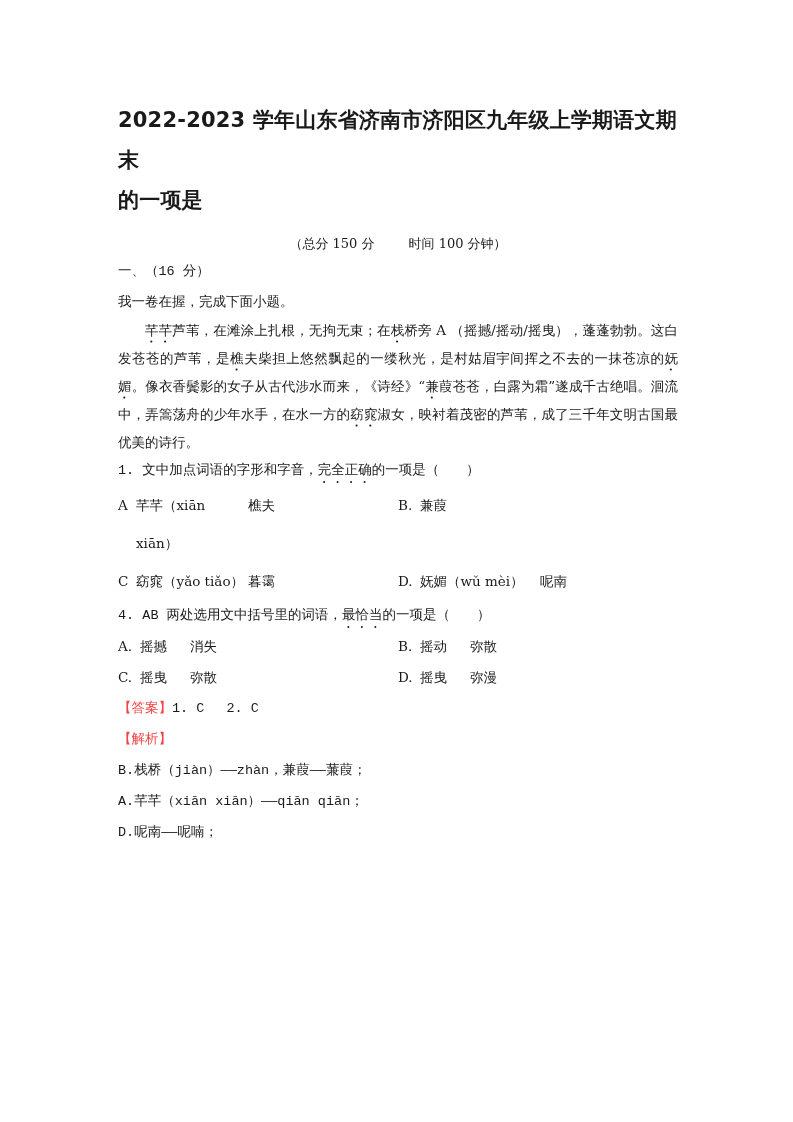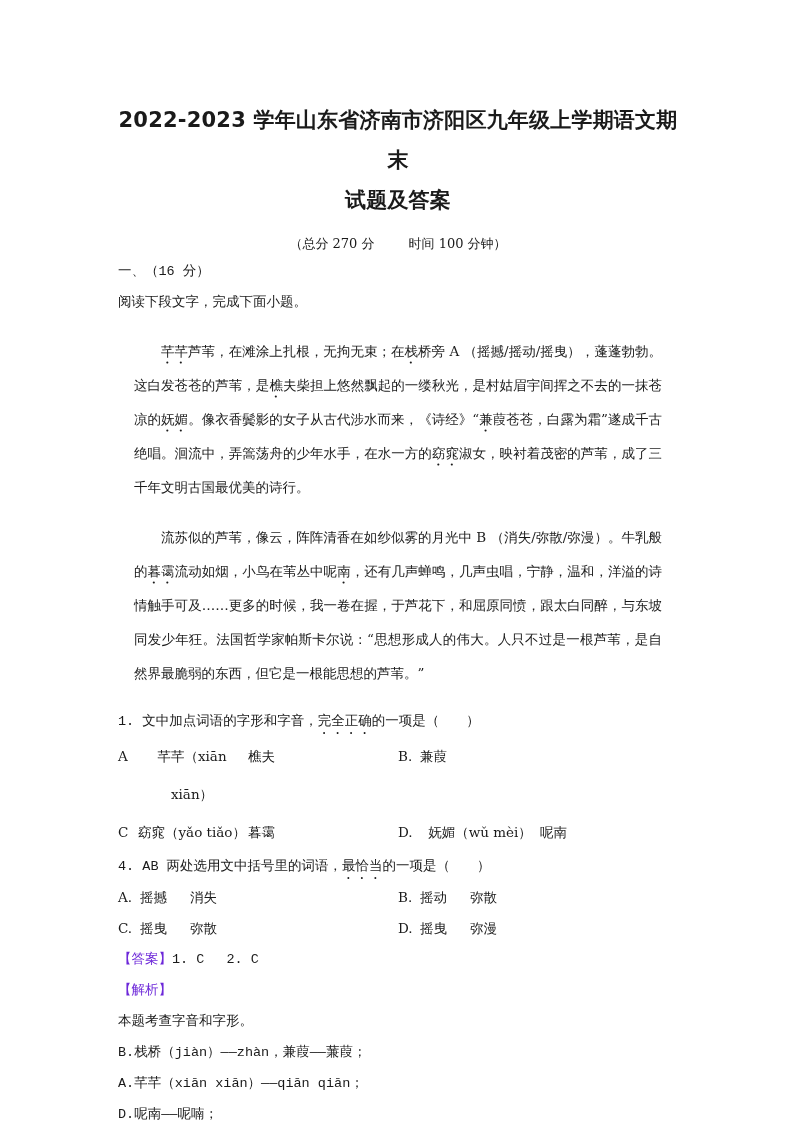--- a/index.html
+++ b/index.html
@@ -1,52 +1,51 @@
 <!DOCTYPE html>
 <html><head>
 <meta charset="utf-8">
 <style>
   html, body { margin: 0; padding: 0; background: #ffffff; }
   body { width: 793px; height: 1122px; position: relative; overflow: hidden;
          font-family: "DejaVu Serif", "Liberation Serif", serif; color: #1a1a1a; }
   .page { position: absolute; left: 118px; top: 100px; width: 560px; }
   .title { font-family: "DejaVu Sans", "Liberation Sans", sans-serif; font-weight: bold;
-           font-size: 21px; line-height: 40px; letter-spacing: 0.2px; margin: 0; text-align: center; }
+           font-size: 21px; line-height: 40px; letter-spacing: 0.2px; margin: 0; }
   .subtitle { text-align: center; font-size: 13px; margin-top: 12px; height: 24px; line-height: 24px; }
   .subtitle .gap { display: inline-block; width: 34px; }
   .line { font-size: 13.5px; line-height: 31px; white-space: nowrap; font-family: Liberation Mono, monospace; }
-  .para { font-size: 13.5px; line-height: 34px; text-indent: 27px; text-align: justify; margin: 16px; }
+  .para { font-size: 13.5px; line-height: 25px; text-indent: 27px; text-align: justify; margin: 0; }
   .dot { text-emphasis: dot; -webkit-text-emphasis: dot; text-emphasis-position: under;
          -webkit-text-emphasis-position: under; }
   .opt-row { display: flex; font-size: 13.5px; line-height: 31px; }
   .opt-row.tall { line-height: 38px; }
   .opt { width: 330px; display: flex; }
   .opt .k { width: 18px; }
-  .opt .w1 { width: 112px; text-align: center; }
+  .opt .w1 { width: 112px; }
   .opt.right .w1 { width: 120px; }
-  .blue { color: #6d28d9; }
+  .blue { color: #ef4444; }
   .sep { display: inline-block; width: 22px; }
 </style>
 </head>
 <body>
 
 <div class="page">
   <h1 class="title">
     <div>2022-2023 学年山东省济南市济阳区九年级上学期语文期末</div>
-    <div>试题及答案</div>
+    <div>的一项是</div>
   </h1>
   <div class="subtitle">
-    <span>（总分 270 分</span><span class="gap"></span><span>时间 100 分钟）</span>
+    <span>（总分 150 分</span><span class="gap"></span><span>时间 100 分钟）</span>
   </div>
 
   <div class="line">一、（16 分）</div>
-  <div class="line">阅读下段文字，完成下面小题。</div>
+  <div class="line">我一卷在握，完成下面小题。</div>
 
   <p class="para" id="p1"><span class="dot">芊芊</span>芦苇，在滩涂上扎根，无拘无束；在<span class="dot">栈</span>桥旁 A （摇撼/摇动/摇曳），蓬蓬勃勃。这白发苍苍的芦苇，是<span class="dot">樵</span>夫柴担上悠然飘起的一缕秋光，是村姑眉宇间挥之不去的一抹苍凉的<span class="dot">妩媚</span>。像衣香鬓影的女子从古代涉水而来，《诗经》“<span class="dot">兼</span>葭苍苍，白露为霜”遂成千古绝唱。洄流中，弄篙荡舟的少年水手，在水一方的<span class="dot">窈窕</span>淑女，映衬着茂密的芦苇，成了三千年文明古国最优美的诗行。</p>
-  <p class="para" id="p2">流苏似的芦苇，像云，阵阵清香在如纱似雾的月光中 B （消失/弥散/弥漫）。牛乳般的<span class="dot">暮霭</span>流动如烟，小鸟在苇丛中呢<span class="dot">南</span>，还有几声蝉鸣，几声虫唱，宁静，温和，洋溢的诗情触手可及……更多的时候，我一卷在握，于芦花下，和屈原同愤，跟太白同醉，与东坡同发少年狂。法国哲学家帕斯卡尔说：“思想形成人的伟大。人只不过是一根芦苇，是自然界最脆弱的东西，但它是一根能思想的芦苇。”</p>
 
   <div class="line">
     <span>1. 文中加点词语的字形和字音，</span><span class="dot">完全正确</span><span>的一项是（　　）</span>
   </div>
   <div class="opt-row tall">
     <div class="opt">
         <span class="k">A</span>
         <span class="w1">芊芊（xiān xiān）</span>
         <span>樵夫</span>
       </div>
@@ -93,17 +92,16 @@
         <span class="k" style="width:22px">D.</span>
         <span style="width:50px;display:inline-block">摇曳</span>
         <span>弥漫</span>
       </div>
   </div>
 
   <div class="line">
     <span class="blue">【答案】</span><span>1. C</span><span class="sep"></span><span>2. C</span>
   </div>
   <div class="line blue">【解析】</div>
-  <div class="line">本题考查字音和字形。</div>
   <div class="line">B.栈桥（jiàn）——zhàn，兼葭——蒹葭；</div>
   <div class="line">A.芊芊（xiān xiān）——qiān qiān；</div>
   <div class="line">D.呢南——呢喃；</div>
 </div>
 
 </body></html>

